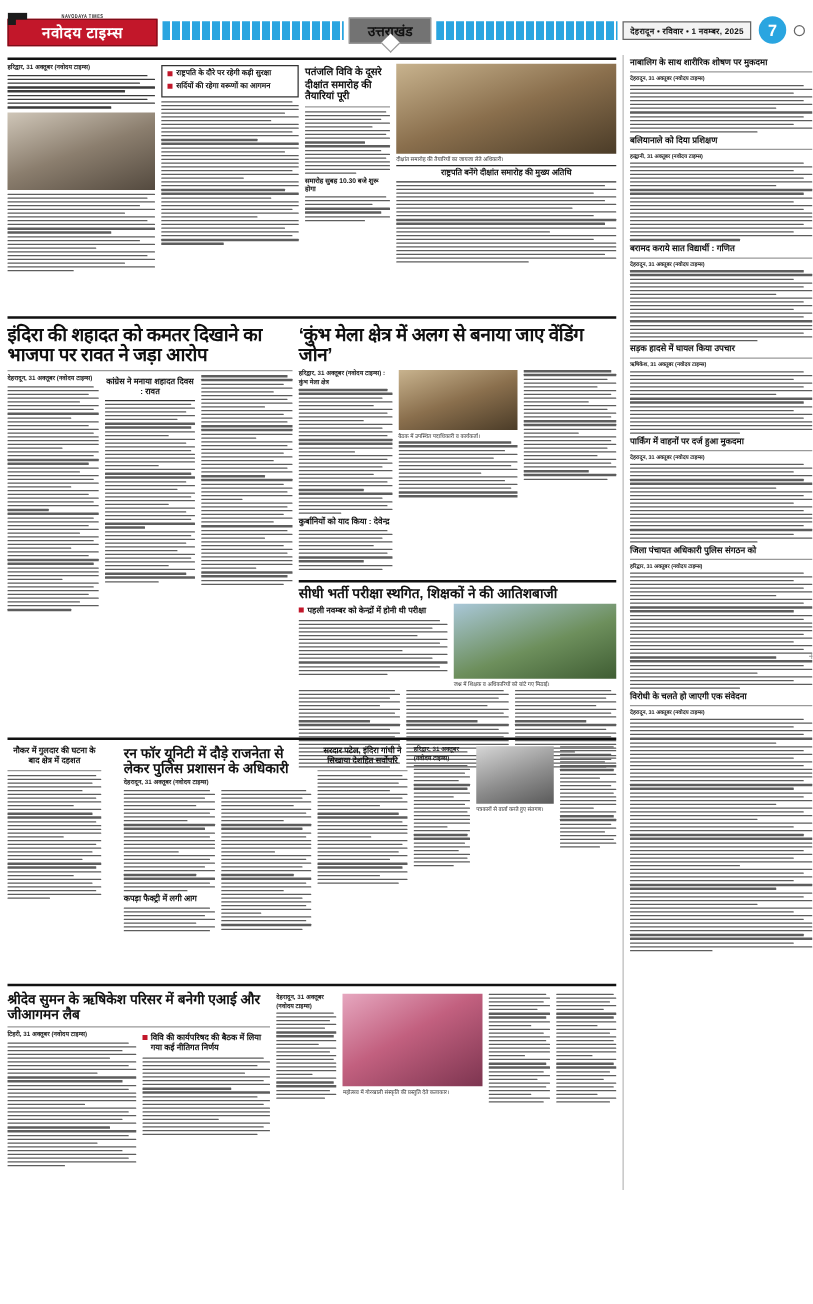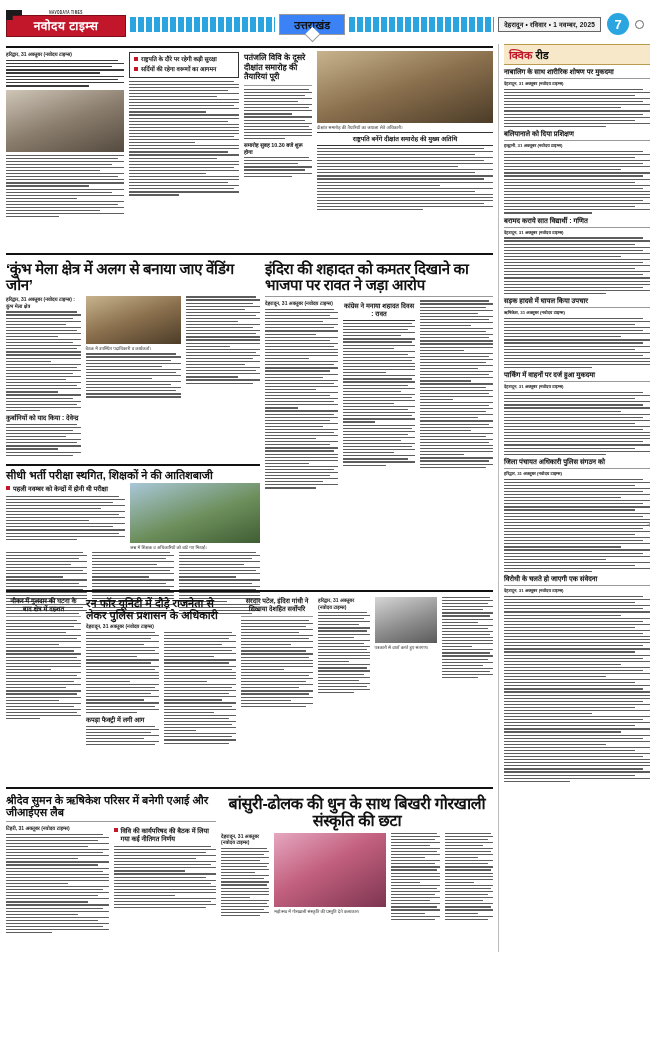--- a/index.html
+++ b/index.html
@@ -6,21 +6,21 @@
   body{width:650px;height:1043px;font-family:"Liberation Sans","DejaVu Sans",sans-serif;color:#111;overflow:hidden;}
   .page{position:relative;width:650px;height:1043px;box-sizing:border-box;padding:0 6px;}
 
   
   .masthead{position:relative;height:36px;display:flex;align-items:center;gap:4px;padding-top:6px;}
   .logo-wrap{position:relative;width:120px;flex:0 0 120px;}
   .logo-kicker{font-size:3.2px;letter-spacing:.4px;text-align:center;color:#222;font-weight:bold;transform:scaleY(1.4);}
   .logo-box{background:#c2172a;border:1px solid #7d0d19;color:#fff;font-weight:bold;font-size:12px;text-align:center;padding:1px 0 2px;letter-spacing:.5px;}
   .logo-flag{position:absolute;left:0;top:-1px;width:16px;height:10px;background:#1b1b1b;clip-path:polygon(0 0,100% 0,100% 55%,42% 55%,42% 100%,0 100%);}
   .bars{flex:1;height:15px;background:repeating-linear-gradient(90deg,#2aa5e0 0,#2aa5e0 6px,#fff 6px,#fff 8px);}
-  .section-tag{position:relative;flex:0 0 auto;border:1px solid #999;background:#3b82f6;padding:2px 14px;font-size:11px;font-weight:bold;color:#111;}
+  .section-tag{position:relative;flex:0 0 auto;border:1px solid #999;background:#737373;padding:2px 14px;font-size:11px;font-weight:bold;color:#111;}
   .section-tag:after{content:"";position:absolute;left:50%;bottom:-6px;margin-left:-5px;width:10px;height:10px;background:#fff;border-right:1px solid #999;border-bottom:1px solid #999;transform:rotate(45deg);}
   .dateline{flex:0 0 auto;border:1px solid #666;background:#f3f3f3;font-size:6.5px;font-weight:bold;padding:2px 5px;white-space:nowrap;letter-spacing:.2px;}
   .pageno{flex:0 0 auto;width:22px;height:22px;border-radius:50%;background:#2aa5e0;color:#fff;font-weight:bold;font-size:13px;display:flex;align-items:center;justify-content:center;margin-left:2px;}
   .endcap{width:7px;height:7px;border:1px solid #666;border-radius:50%;margin-left:2px;}
 
   
   .cols{display:flex;gap:5px;margin-top:2px;}
   .main{width:487px;flex:0 0 487px;}
   .side{width:146px;flex:0 0 146px;border-left:1px solid #bbb;padding-left:5px;}
 
@@ -243,20 +243,202 @@
               <i class="s95"></i>
               <i></i>
               <i class="s60"></i>
           </div>
         </div>
       </div>
 
       <hr class="rule">
 
       <div class="grid4" style="height:330px;">
+        <div class="c" style="flex:0 0 228px;">
+          <div class="hl2">इंदिरा की शहादत को कमतर दिखाने का भाजपा पर रावत ने जड़ा आरोप</div>
+          <hr class="rule-thin">
+          <div class="grid4">
+            <div class="c">
+              <div class="byline">देहरादून, 31 अक्तूबर (नवोदय टाइम्स)</div>
+              <div class="tx">
+                <i class="s95"></i>
+                  <i></i>
+                  <i class="s90"></i>
+                  <i></i>
+                  <i class="s80"></i>
+                  <i></i>
+                  <i class="s95"></i>
+                  <i></i>
+                  <i class="s70"></i>
+                  <i></i>
+                  <i class="s90"></i>
+                  <i></i>
+                  <i class="s95"></i>
+                  <i></i>
+                  <i class="s85"></i>
+                  <i></i>
+                  <i class="s60"></i>
+                  <i></i>
+                  <i class="s95"></i>
+                  <i></i>
+                  <i class="s90"></i>
+                  <i></i>
+                  <i class="s80"></i>
+                  <i></i>
+                  <i class="s95"></i>
+                  <i></i>
+                  <i class="s70"></i>
+                  <i></i>
+                  <i class="s90"></i>
+                  <i></i>
+                  <i class="s95"></i>
+                  <i></i>
+                  <i class="s45"></i>
+                  <i></i>
+                  <i class="s95"></i>
+                  <i></i>
+                  <i class="s90"></i>
+                  <i></i>
+                  <i class="s80"></i>
+                  <i></i>
+                  <i class="s95"></i>
+                  <i></i>
+                  <i class="s70"></i>
+                  <i></i>
+                  <i class="s90"></i>
+                  <i></i>
+                  <i class="s95"></i>
+                  <i></i>
+                  <i class="s85"></i>
+                  <i></i>
+                  <i class="s60"></i>
+                  <i></i>
+                  <i class="s95"></i>
+                  <i></i>
+                  <i class="s90"></i>
+                  <i></i>
+                  <i class="s80"></i>
+                  <i></i>
+                  <i class="s70"></i>
+              </div>
+            </div>
+            <div class="c">
+              <div class="hl5" style="text-align:center;border-bottom:1px solid #333;padding-bottom:2px;">कांग्रेस ने मनाया शहादत दिवस : रावत</div>
+              <div class="tx">
+                <i class="s95"></i>
+                  <i></i>
+                  <i class="s90"></i>
+                  <i></i>
+                  <i class="s80"></i>
+                  <i></i>
+                  <i class="s95"></i>
+                  <i></i>
+                  <i class="s70"></i>
+                  <i></i>
+                  <i class="s90"></i>
+                  <i></i>
+                  <i class="s95"></i>
+                  <i></i>
+                  <i class="s85"></i>
+                  <i></i>
+                  <i class="s60"></i>
+                  <i></i>
+                  <i class="s95"></i>
+                  <i></i>
+                  <i class="s90"></i>
+                  <i></i>
+                  <i class="s80"></i>
+                  <i></i>
+                  <i class="s95"></i>
+                  <i></i>
+                  <i class="s70"></i>
+                  <i></i>
+                  <i class="s90"></i>
+                  <i></i>
+                  <i class="s95"></i>
+                  <i></i>
+                  <i class="s45"></i>
+                  <i></i>
+                  <i class="s95"></i>
+                  <i></i>
+                  <i class="s90"></i>
+                  <i></i>
+                  <i class="s80"></i>
+                  <i></i>
+                  <i class="s95"></i>
+                  <i></i>
+                  <i class="s70"></i>
+                  <i></i>
+                  <i class="s90"></i>
+                  <i></i>
+                  <i class="s60"></i>
+              </div>
+            </div>
+            <div class="c">
+              <div class="tx">
+                <i class="s95"></i>
+                  <i></i>
+                  <i class="s90"></i>
+                  <i></i>
+                  <i class="s80"></i>
+                  <i></i>
+                  <i class="s95"></i>
+                  <i></i>
+                  <i class="s70"></i>
+                  <i></i>
+                  <i class="s90"></i>
+                  <i></i>
+                  <i class="s95"></i>
+                  <i></i>
+                  <i class="s85"></i>
+                  <i></i>
+                  <i class="s60"></i>
+                  <i></i>
+                  <i class="s95"></i>
+                  <i></i>
+                  <i class="s90"></i>
+                  <i></i>
+                  <i class="s80"></i>
+                  <i></i>
+                  <i class="s95"></i>
+                  <i></i>
+                  <i class="s70"></i>
+                  <i></i>
+                  <i class="s90"></i>
+                  <i></i>
+                  <i class="s95"></i>
+                  <i></i>
+                  <i class="s45"></i>
+                  <i></i>
+                  <i class="s95"></i>
+                  <i></i>
+                  <i class="s90"></i>
+                  <i></i>
+                  <i class="s80"></i>
+                  <i></i>
+                  <i class="s95"></i>
+                  <i></i>
+                  <i class="s70"></i>
+                  <i></i>
+                  <i class="s90"></i>
+                  <i></i>
+                  <i class="s95"></i>
+                  <i></i>
+                  <i class="s85"></i>
+                  <i></i>
+                  <i class="s60"></i>
+                  <i></i>
+                  <i class="s95"></i>
+                  <i></i>
+                  <i class="s90"></i>
+              </div>
+            </div>
+          </div>
+        </div>
+
         <div class="c">
           <div class="hl2">‘कुंभ मेला क्षेत्र में अलग से बनाया जाए वेंडिंग जोन’</div>
           <div class="grid4" style="margin-top:2px;">
             <div class="c">
               <div class="byline">हरिद्वार, 31 अक्तूबर (नवोदय टाइम्स) : कुंभ मेला क्षेत्र</div>
               <div class="tx">
                 <i class="s95"></i>
                   <i></i>
                   <i class="s90"></i>
                   <i></i>
@@ -463,202 +645,20 @@
                   <i></i>
                   <i class="s60"></i>
                   <i></i>
                   <i class="s95"></i>
                   <i></i>
                   <i class="s90"></i>
               </div>
             </div>
           </div>
         </div>
-
-        <div class="c" style="flex:0 0 228px;">
-          <div class="hl2">इंदिरा की शहादत को कमतर दिखाने का भाजपा पर रावत ने जड़ा आरोप</div>
-          <hr class="rule-thin">
-          <div class="grid4">
-            <div class="c">
-              <div class="byline">देहरादून, 31 अक्तूबर (नवोदय टाइम्स)</div>
-              <div class="tx">
-                <i class="s95"></i>
-                  <i></i>
-                  <i class="s90"></i>
-                  <i></i>
-                  <i class="s80"></i>
-                  <i></i>
-                  <i class="s95"></i>
-                  <i></i>
-                  <i class="s70"></i>
-                  <i></i>
-                  <i class="s90"></i>
-                  <i></i>
-                  <i class="s95"></i>
-                  <i></i>
-                  <i class="s85"></i>
-                  <i></i>
-                  <i class="s60"></i>
-                  <i></i>
-                  <i class="s95"></i>
-                  <i></i>
-                  <i class="s90"></i>
-                  <i></i>
-                  <i class="s80"></i>
-                  <i></i>
-                  <i class="s95"></i>
-                  <i></i>
-                  <i class="s70"></i>
-                  <i></i>
-                  <i class="s90"></i>
-                  <i></i>
-                  <i class="s95"></i>
-                  <i></i>
-                  <i class="s45"></i>
-                  <i></i>
-                  <i class="s95"></i>
-                  <i></i>
-                  <i class="s90"></i>
-                  <i></i>
-                  <i class="s80"></i>
-                  <i></i>
-                  <i class="s95"></i>
-                  <i></i>
-                  <i class="s70"></i>
-                  <i></i>
-                  <i class="s90"></i>
-                  <i></i>
-                  <i class="s95"></i>
-                  <i></i>
-                  <i class="s85"></i>
-                  <i></i>
-                  <i class="s60"></i>
-                  <i></i>
-                  <i class="s95"></i>
-                  <i></i>
-                  <i class="s90"></i>
-                  <i></i>
-                  <i class="s80"></i>
-                  <i></i>
-                  <i class="s70"></i>
-              </div>
-            </div>
-            <div class="c">
-              <div class="hl5" style="text-align:center;border-bottom:1px solid #333;padding-bottom:2px;">कांग्रेस ने मनाया शहादत दिवस : रावत</div>
-              <div class="tx">
-                <i class="s95"></i>
-                  <i></i>
-                  <i class="s90"></i>
-                  <i></i>
-                  <i class="s80"></i>
-                  <i></i>
-                  <i class="s95"></i>
-                  <i></i>
-                  <i class="s70"></i>
-                  <i></i>
-                  <i class="s90"></i>
-                  <i></i>
-                  <i class="s95"></i>
-                  <i></i>
-                  <i class="s85"></i>
-                  <i></i>
-                  <i class="s60"></i>
-                  <i></i>
-                  <i class="s95"></i>
-                  <i></i>
-                  <i class="s90"></i>
-                  <i></i>
-                  <i class="s80"></i>
-                  <i></i>
-                  <i class="s95"></i>
-                  <i></i>
-                  <i class="s70"></i>
-                  <i></i>
-                  <i class="s90"></i>
-                  <i></i>
-                  <i class="s95"></i>
-                  <i></i>
-                  <i class="s45"></i>
-                  <i></i>
-                  <i class="s95"></i>
-                  <i></i>
-                  <i class="s90"></i>
-                  <i></i>
-                  <i class="s80"></i>
-                  <i></i>
-                  <i class="s95"></i>
-                  <i></i>
-                  <i class="s70"></i>
-                  <i></i>
-                  <i class="s90"></i>
-                  <i></i>
-                  <i class="s60"></i>
-              </div>
-            </div>
-            <div class="c">
-              <div class="tx">
-                <i class="s95"></i>
-                  <i></i>
-                  <i class="s90"></i>
-                  <i></i>
-                  <i class="s80"></i>
-                  <i></i>
-                  <i class="s95"></i>
-                  <i></i>
-                  <i class="s70"></i>
-                  <i></i>
-                  <i class="s90"></i>
-                  <i></i>
-                  <i class="s95"></i>
-                  <i></i>
-                  <i class="s85"></i>
-                  <i></i>
-                  <i class="s60"></i>
-                  <i></i>
-                  <i class="s95"></i>
-                  <i></i>
-                  <i class="s90"></i>
-                  <i></i>
-                  <i class="s80"></i>
-                  <i></i>
-                  <i class="s95"></i>
-                  <i></i>
-                  <i class="s70"></i>
-                  <i></i>
-                  <i class="s90"></i>
-                  <i></i>
-                  <i class="s95"></i>
-                  <i></i>
-                  <i class="s45"></i>
-                  <i></i>
-                  <i class="s95"></i>
-                  <i></i>
-                  <i class="s90"></i>
-                  <i></i>
-                  <i class="s80"></i>
-                  <i></i>
-                  <i class="s95"></i>
-                  <i></i>
-                  <i class="s70"></i>
-                  <i></i>
-                  <i class="s90"></i>
-                  <i></i>
-                  <i class="s95"></i>
-                  <i></i>
-                  <i class="s85"></i>
-                  <i></i>
-                  <i class="s60"></i>
-                  <i></i>
-                  <i class="s95"></i>
-                  <i></i>
-                  <i class="s90"></i>
-              </div>
-            </div>
-          </div>
-        </div>
       </div>
 
       <hr class="rule">
 
       <div class="grid4" style="height:190px;">
         <div class="c" style="flex:0 0 75px;">
           <div class="hl5" style="text-align:center;">नौकर में गुलदार की घटना के बाद क्षेत्र में दहशत</div>
           <hr class="rule-thin">
           <div class="tx">
             <i class="s95"></i>
@@ -690,21 +690,21 @@
               <i class="s70"></i>
               <i></i>
               <i class="s90"></i>
               <i></i>
               <i class="s95"></i>
               <i></i>
               <i class="s45"></i>
           </div>
         </div>
 
-        <div class="c" style="flex:0 0 150px;">
+        <div class="c" style="flex:0 0 150px;margin-left:13px;">
           <div class="hl3">रन फॉर यूनिटी में दौड़े राजनेता से लेकर पुलिस प्रशासन के अधिकारी</div>
           <div class="byline">देहरादून, 31 अक्तूबर (नवोदय टाइम्स)</div>
           <div class="grid4">
             <div class="c">
               <div class="tx">
                 <i class="s95"></i>
                   <i></i>
                   <i class="s90"></i>
                   <i></i>
                   <i class="s80"></i>
@@ -892,21 +892,21 @@
               </div>
             </div>
           </div>
         </div>
       </div>
 
       <hr class="rule">
 
       <div class="grid4" style="height:160px;">
         <div class="c" style="flex:0 0 210px;">
-          <div class="hl3">श्रीदेव सुमन के ऋषिकेश परिसर में बनेगी एआई और जीआईएस लैब</div>
+          <div class="hl3">श्रीदेव सुमन के ऋषिकेश परिसर में बनेगी एआई और जीआगमन लैब</div>
           <hr class="rule-thin">
           <div class="grid4">
             <div class="c">
               <div class="byline">टिहरी, 31 अक्तूबर (नवोदय टाइम्स)</div>
               <div class="tx">
                 <i class="s95"></i>
                   <i></i>
                   <i class="s90"></i>
                   <i></i>
                   <i class="s80"></i>
@@ -966,21 +966,20 @@
                   <i></i>
                   <i class="s95"></i>
                   <i></i>
                   <i class="s90"></i>
               </div>
             </div>
           </div>
         </div>
 
         <div class="c">
-          <div class="hl2" style="text-align:center;font-size:16px;">बांसुरी-ढोलक की धुन के साथ बिखरी गोरखाली संस्कृति की छटा</div>
           <div class="grid4" style="margin-top:3px;">
             <div class="c">
               <div class="byline">देहरादून, 31 अक्तूबर (नवोदय टाइम्स)</div>
               <div class="tx">
                 <i class="s95"></i>
                   <i></i>
                   <i class="s90"></i>
                   <i></i>
                   <i class="s80"></i>
                   <i></i>
@@ -1073,24 +1072,20 @@
                   <i class="s90"></i>
               </div>
             </div>
           </div>
         </div>
       </div>
 
     </div>
 
     <div class="side">
-      <div class="quick-head">
-        <b>क्विक</b>
-        <span>रीड</span>
-      </div>
 
       <div>
         <div class="side-hl">नाबालिग के साथ शारीरिक शोषण पर मुकदमा</div>
         <div class="byline" style="font-size:4.4px;">देहरादून, 31 अक्तूबर (नवोदय टाइम्स)</div>
         <div class="tx">
           <i class="s95"></i>
             <i></i>
             <i class="s90"></i>
             <i></i>
             <i class="s95"></i>

